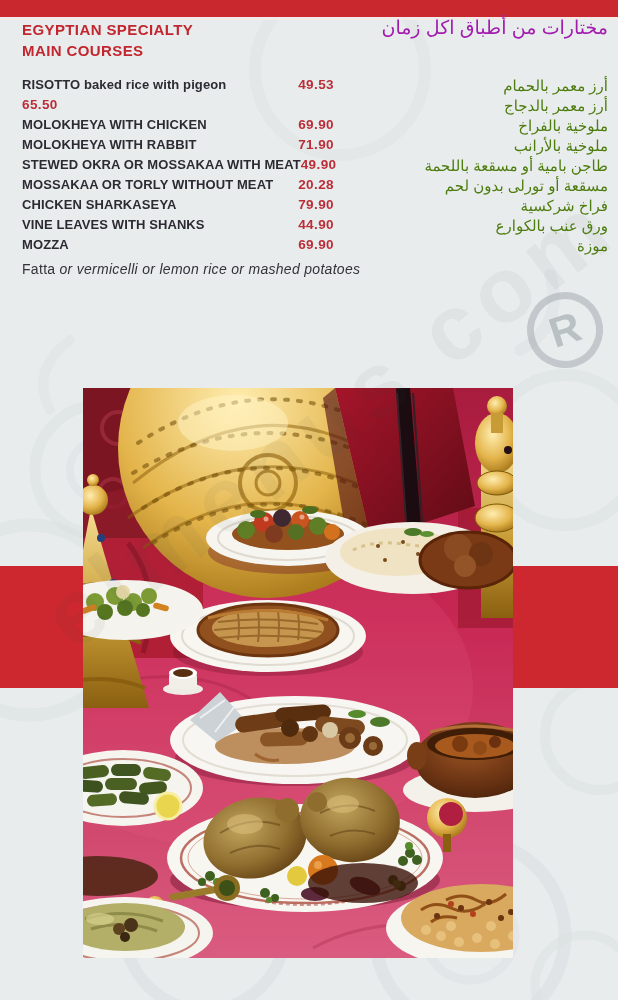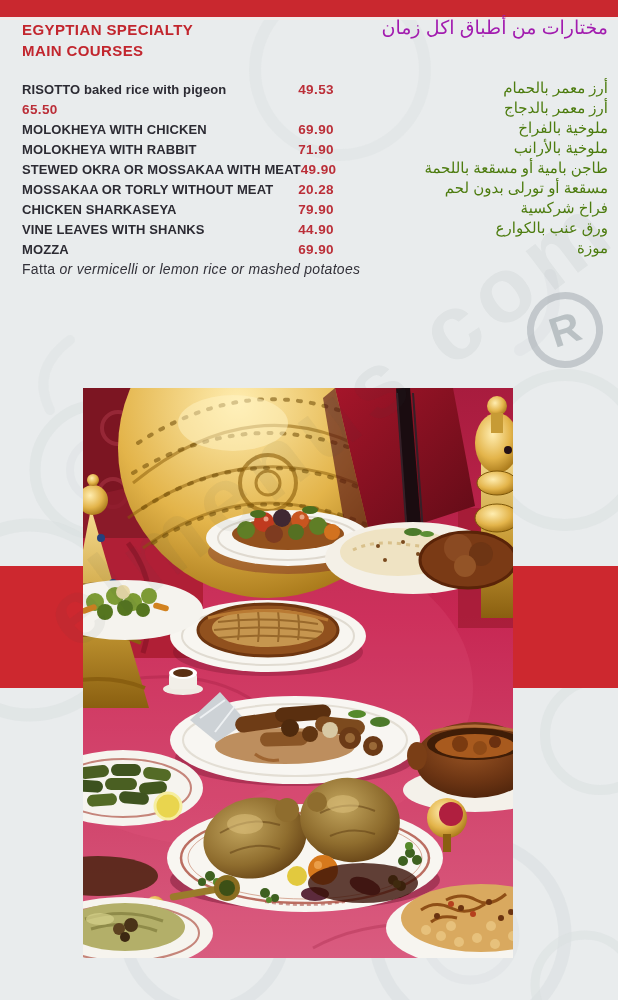--- a/index.html
+++ b/index.html
@@ -35,21 +35,21 @@
     transform:rotate(-18deg);
   }
   .content{
     position:absolute;left:0;top:6px;width:618px;z-index:5;
     padding:13px 10px 0 22px;box-sizing:border-box;
   }
   .header-row{display:flex;justify-content:space-between;align-items:flex-start;}
   .title-en{color:#c2262e;font-weight:bold;font-size:15px;line-height:21px;letter-spacing:0.4px;}
   .title-ar{color:#a21caf;font-size:19px;line-height:24px;direction:rtl;text-align:right;margin-top:-3px;}
   .rows{margin-top:16px;}
-  .row{display:flex;align-items:flex-end;height:20px;gap:40px;}
+  .row{display:flex;align-items:flex-start;height:20px;gap:40px;}
   .row .left{width:312px;display:flex;justify-content:space-between;align-items:baseline;}
   .row .name{font-size:13px;font-weight:bold;color:#2c2b33;letter-spacing:0.1px;white-space:nowrap;}
   .row .price{font-size:13.5px;font-weight:bold;color:#bb2e38;letter-spacing:0.4px;}
   .row .ar{margin-left:auto;font-size:15px;color:#4d7c0f;direction:rtl;white-space:nowrap;}
   .note-row{display:flex;align-items:baseline;margin-top:4px;}
   .note-en{font-size:14px;color:#33323a;letter-spacing:0.3px;}
   .note-en .it{font-style:italic;margin-left:4px;}
   .note-ar{margin-left:auto;font-size:13px;color:#c22a30;direction:rtl;}
 </style>
 </head>

